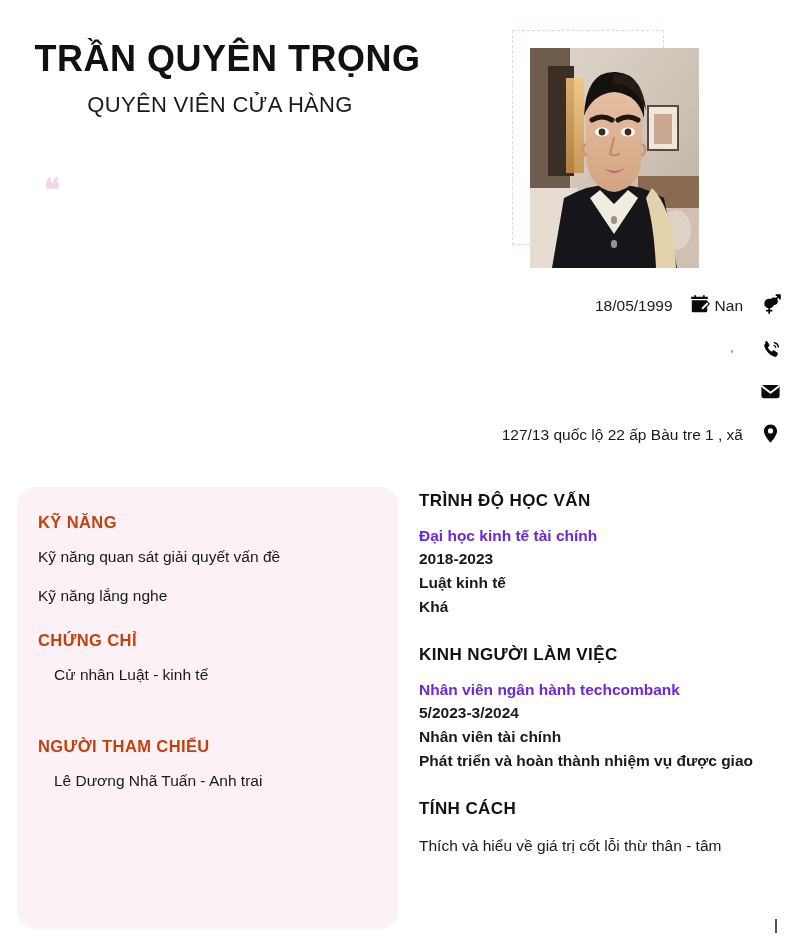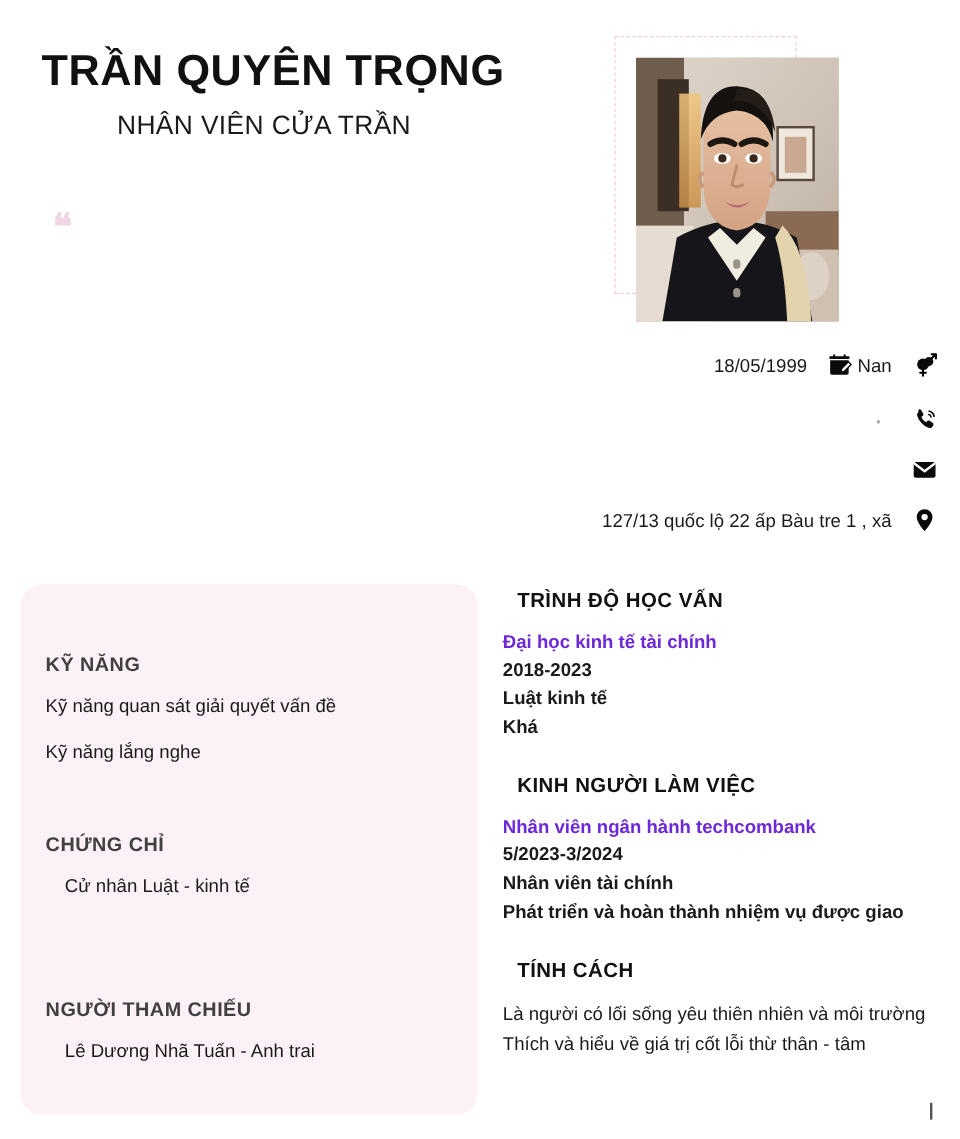--- a/index.html
+++ b/index.html
@@ -160,23 +160,22 @@
     background: #fcf1f7;
     border-radius: 18px;
   }
 
   .side-inner { padding: 26px 24px 0 21px; }
 
   .side-h {
     font-size: 16.5px;
     font-weight: bold;
     letter-spacing: 0.4px;
-    color: #404040;
+    color: #c2410c;
     margin-bottom: 14px;
-    margin-top: 32px;
   }
 
   .side-item {
     font-size: 15.5px;
     line-height: 22px;
     color: #1a1a1a;
     margin-bottom: 17px;
   }
 
   .side-item.indent { padding-left: 16px; }
@@ -191,21 +190,20 @@
     top: 491px;
     width: 362px;
   }
 
   .main-h {
     font-size: 17px;
     font-weight: bold;
     letter-spacing: 0.4px;
     color: #111111;
     margin-bottom: 14px;
-    margin-left: 12px;
   }
 
   .entry-title {
     font-size: 15.5px;
     font-weight: bold;
     color: #6d28d9;
     line-height: 22px;
   }
 
   .entry-line {
@@ -240,21 +238,21 @@
     height: 14px;
     background: #555555;
   }
 </style>
 </head>
 <body>
 
 <div class="page">
 
   <div class="header-name">TRẦN QUYÊN TRỌNG</div>
-  <div class="header-role">NHÂN VIÊN CỬA TRẦN</div>
+  <div class="header-role">QUYÊN VIÊN CỬA HÀNG</div>
 
   <div class="quote-wrap">
     <span class="quote-mark">❝</span>
   </div>
 
   <div class="photo-frame"></div>
   <div class="photo">
     <svg viewBox="0 0 169 220" preserveAspectRatio="xMidYMid slice">
       <defs>
         <linearGradient id="wallg" x1="0" y1="0" x2="1" y2="1">
@@ -392,20 +390,19 @@
 
     <div class="main-h">KINH NGƯỜI LÀM VIỆC</div>
     <div class="entry-title">Nhân viên ngân hành techcombank</div>
     <div class="entry-line">5/2023-3/2024</div>
     <div class="entry-line">Nhân viên tài chính</div>
     <div class="entry-line">Phát triển và hoàn thành nhiệm vụ được giao</div>
 
     <div class="blk-gap"></div>
 
     <div class="main-h">TÍNH CÁCH</div>
-    <div class="para-just">Là người có lối sống yêu thiên nhiên và môi trường</div>
     <div class="para-plain">Thích và hiểu về giá trị cốt lỗi thừ thân - tâm</div>
 
   </div>
 
   <div class="caret"></div>
 
 </div>
 
 </body></html>

